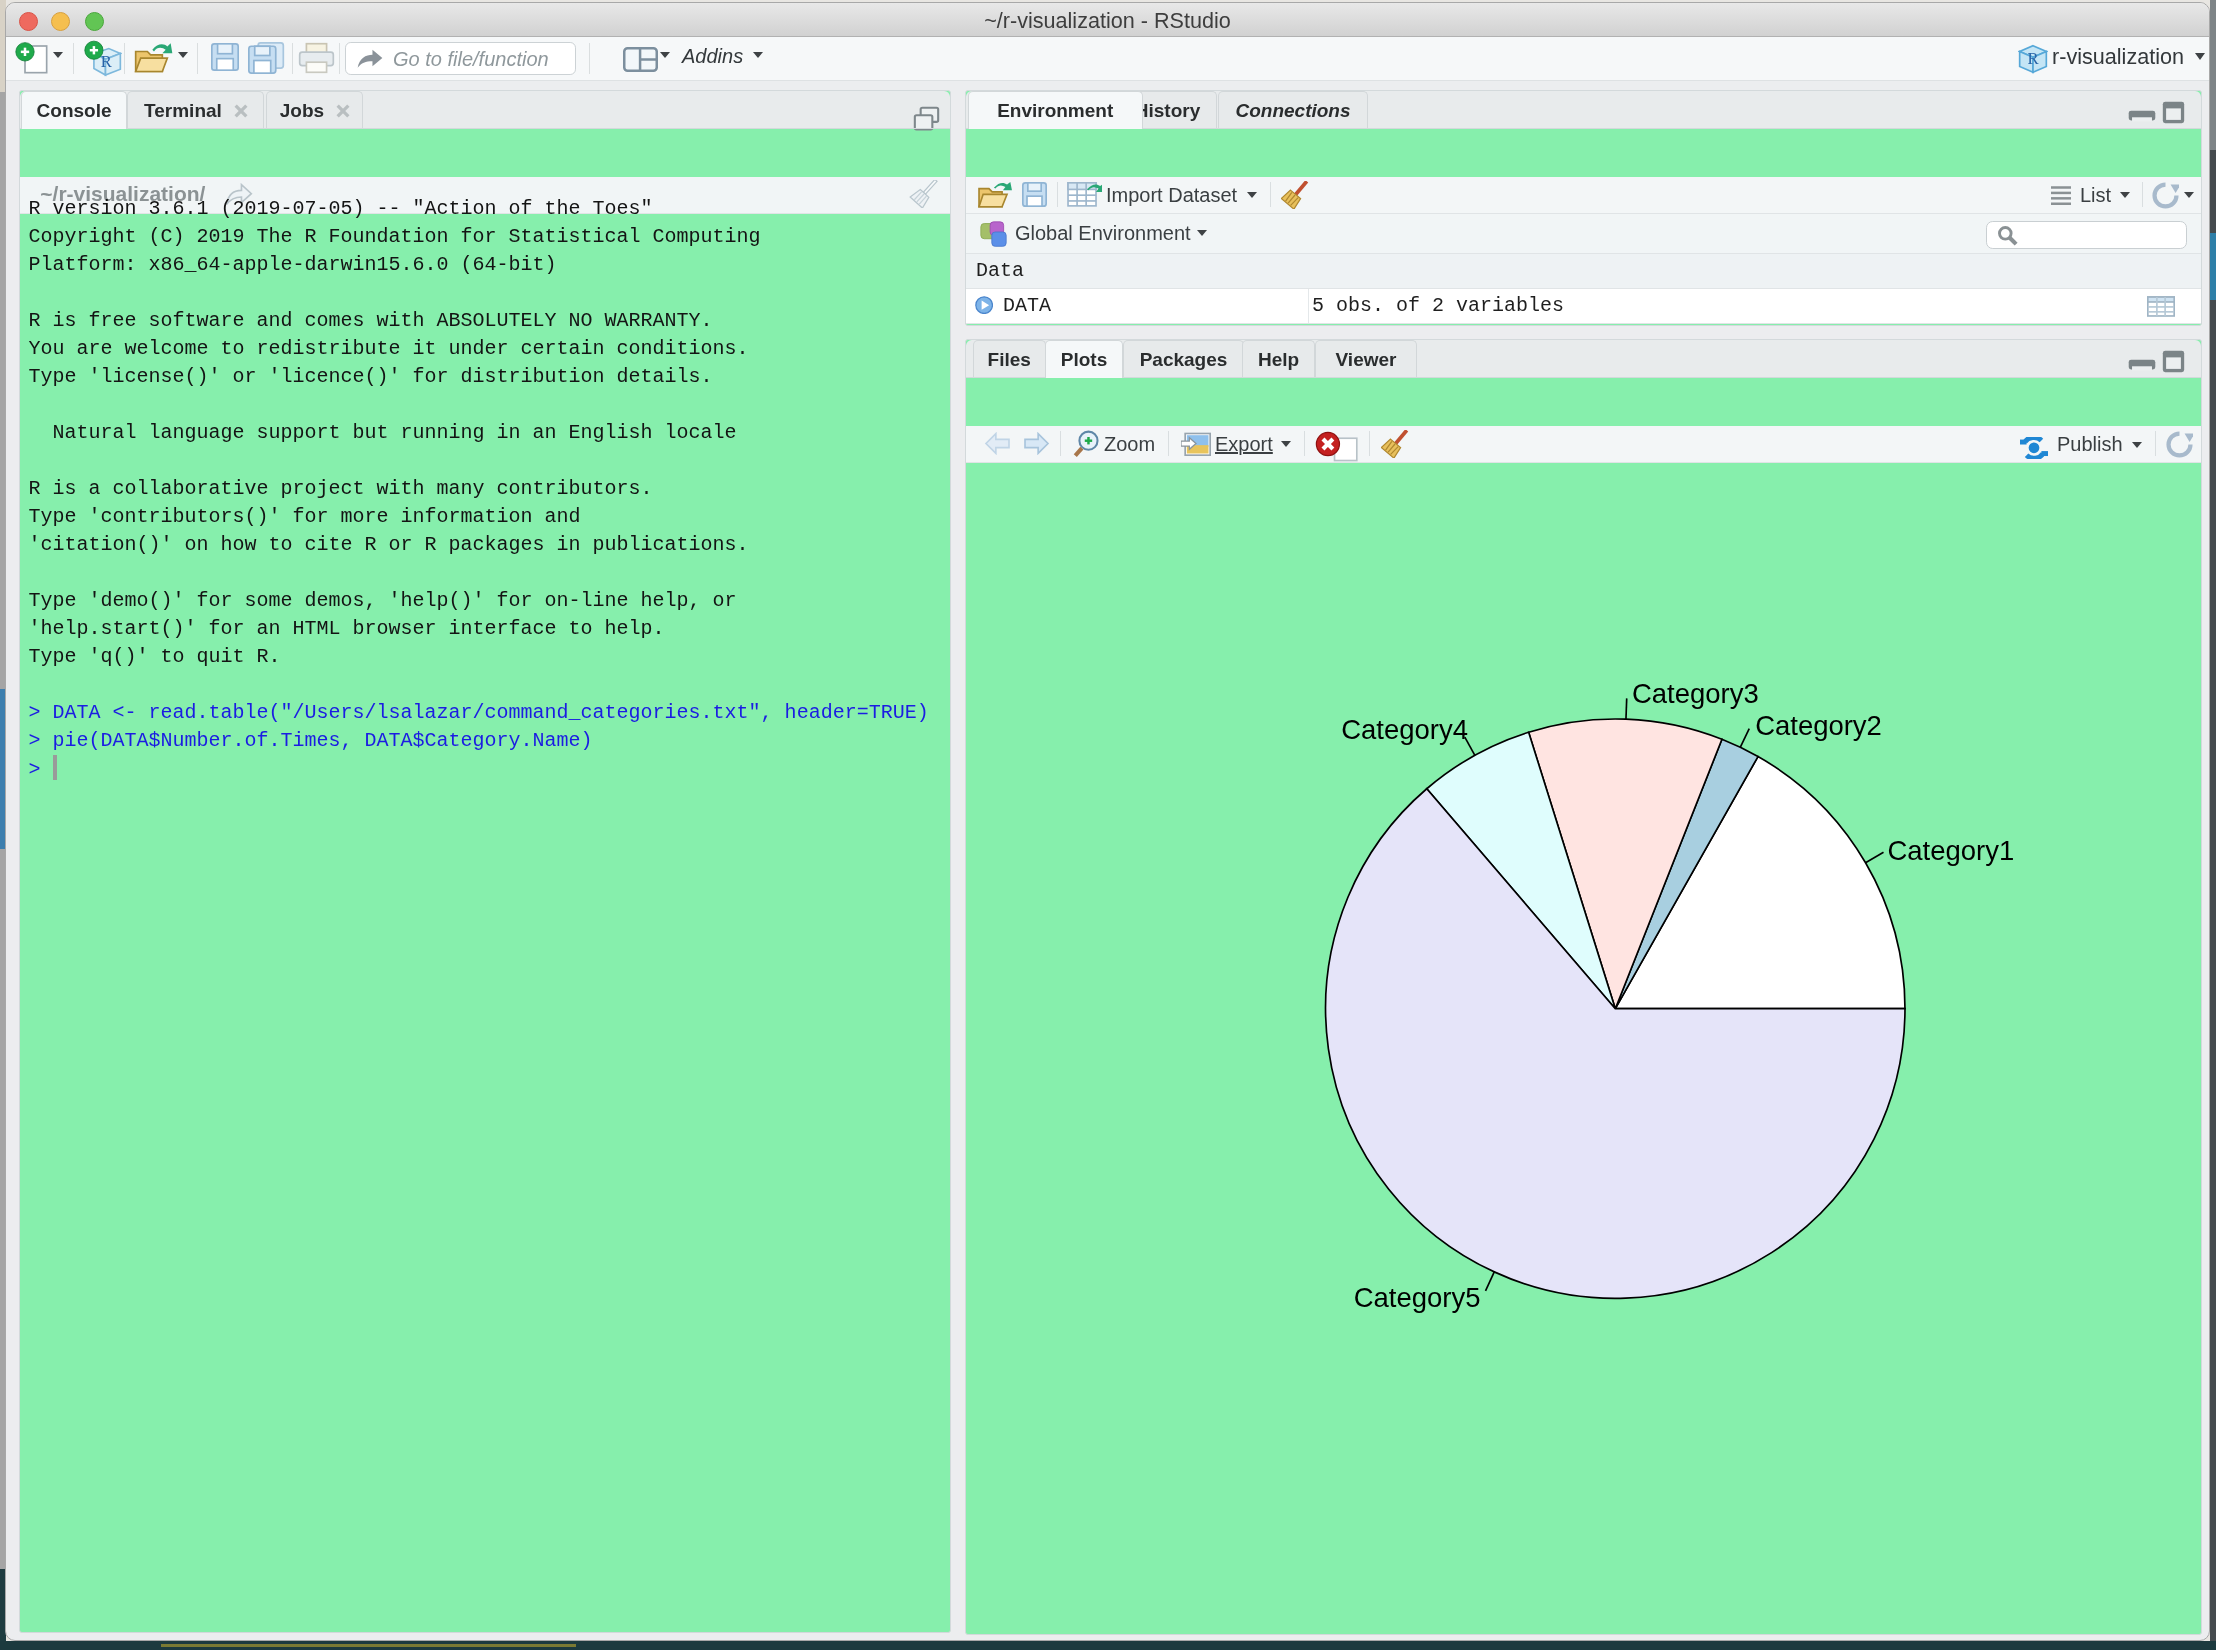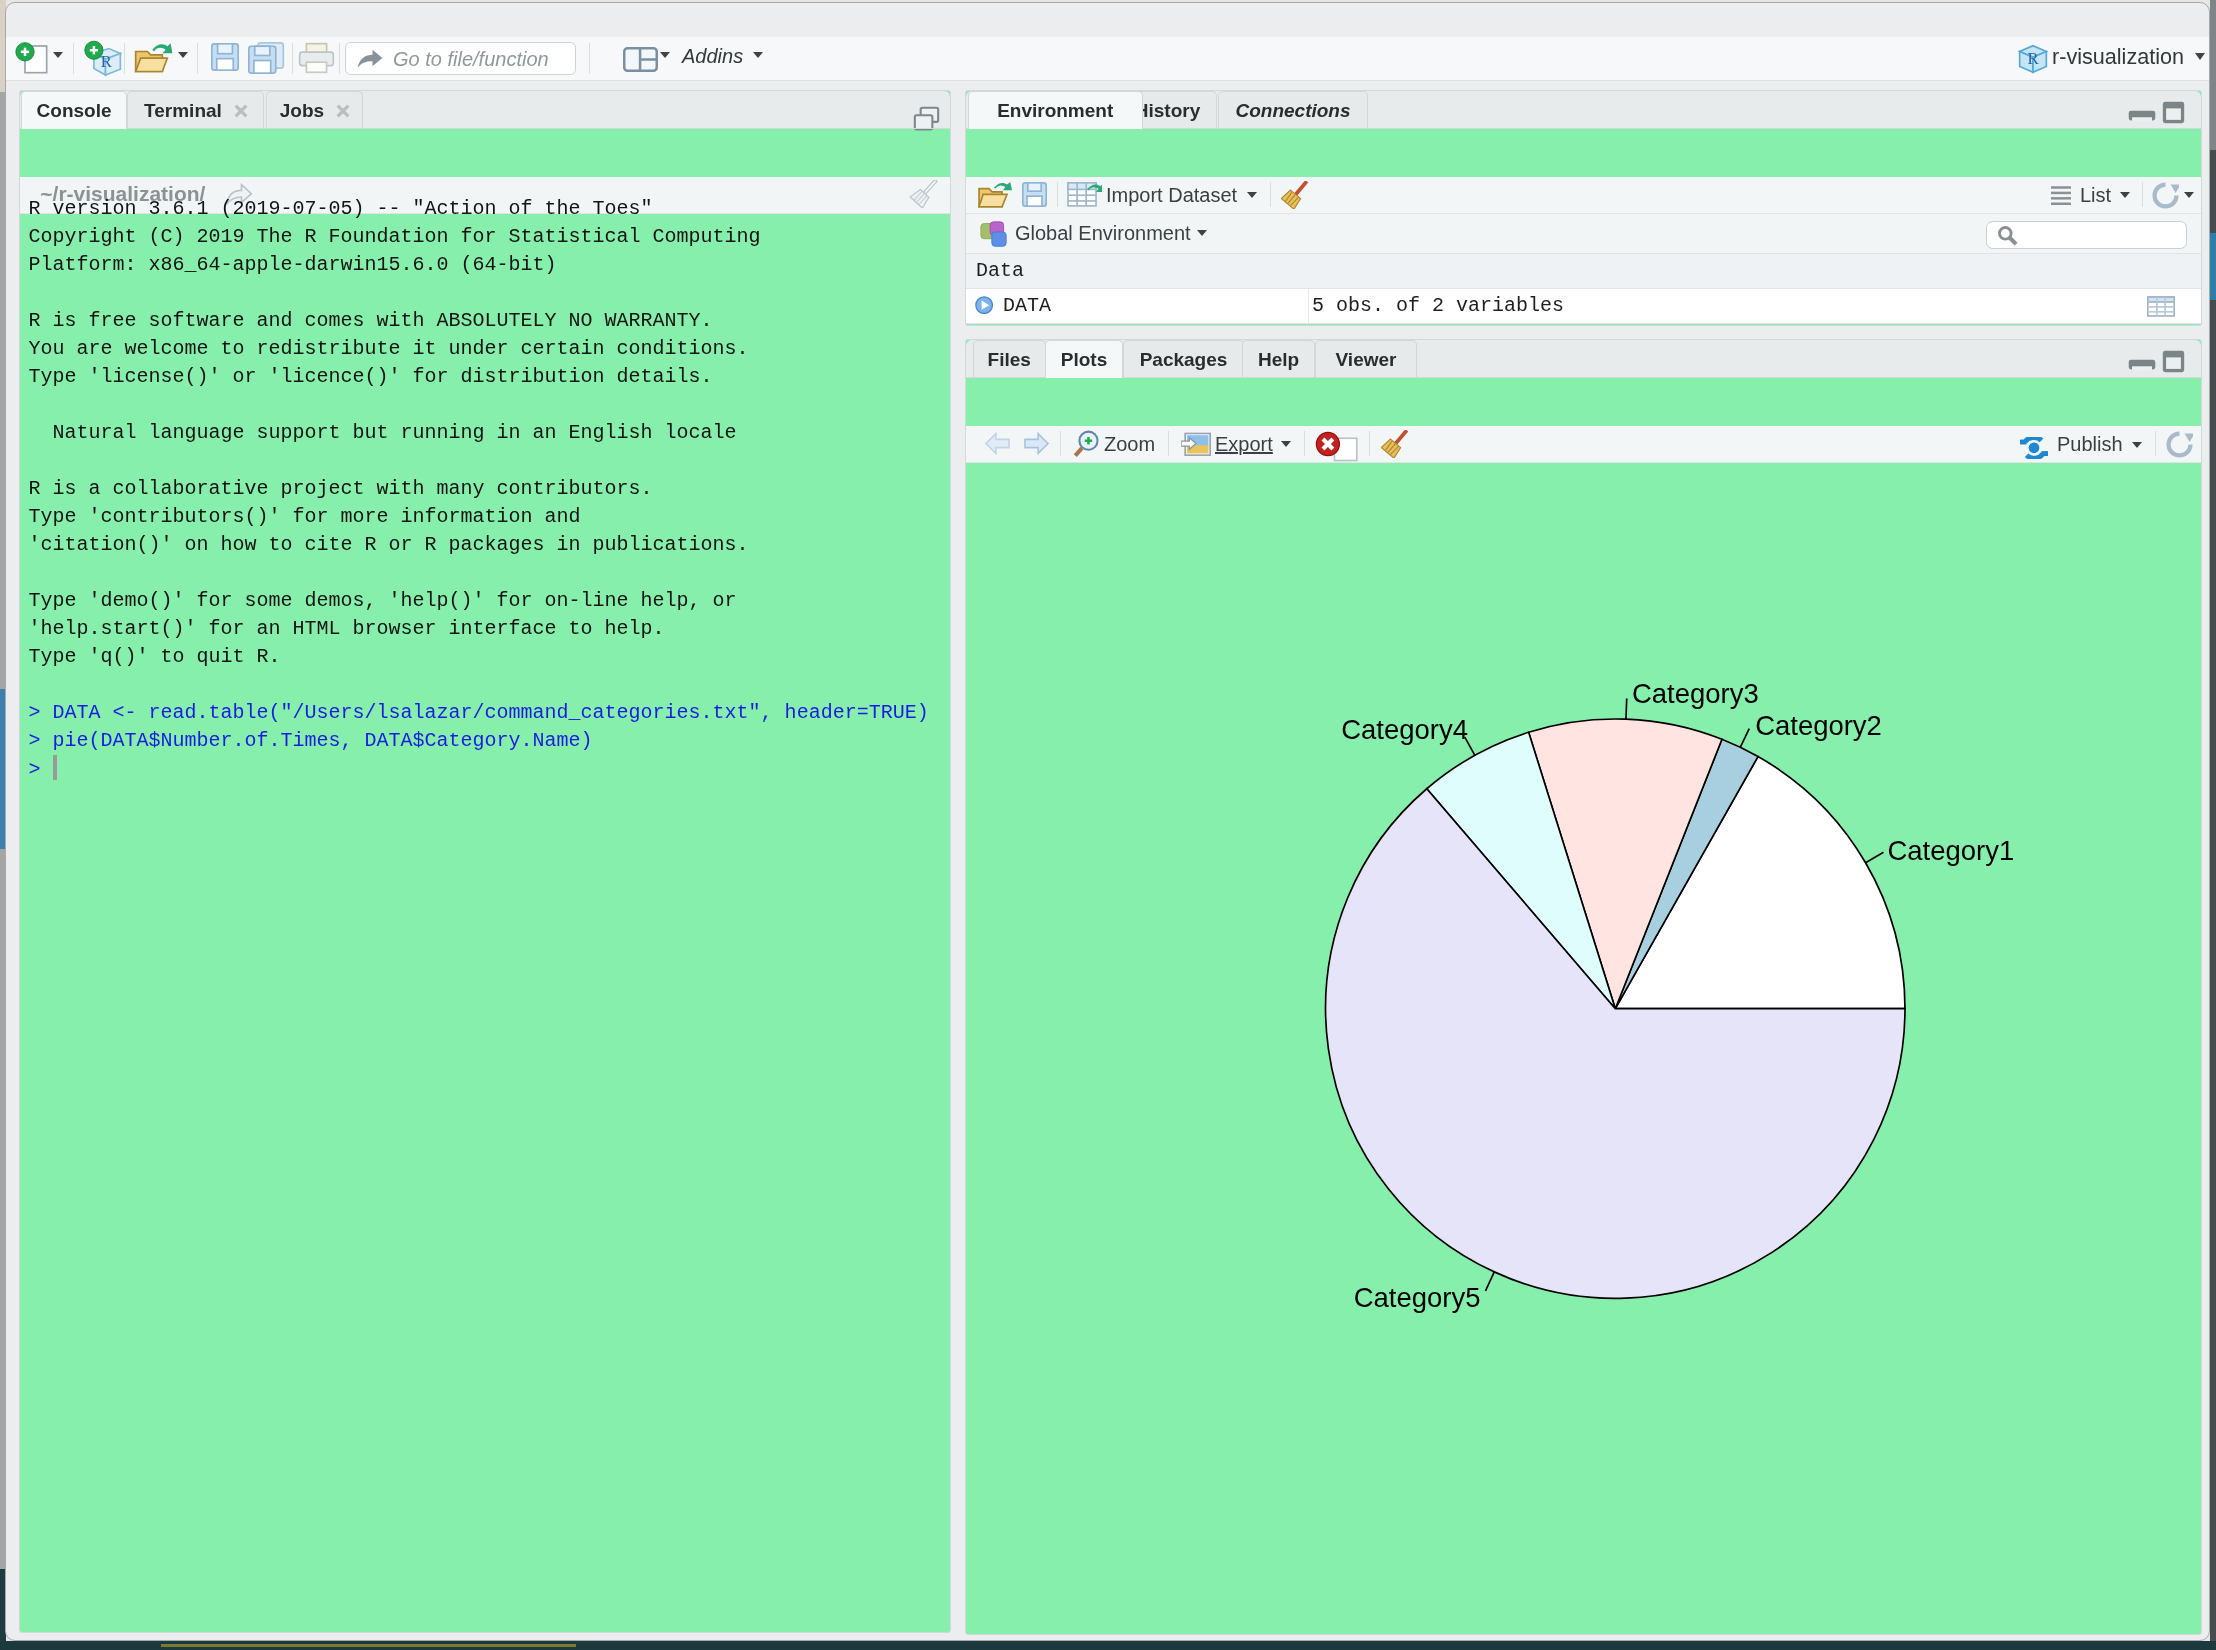--- a/index.html
+++ b/index.html
@@ -32,20 +32,26 @@
 <div class="abs" style="left:0;top:92px;width:5.8px;height:1478px;background:#a5a5a5;"></div>
 <div class="abs" style="left:0;top:689px;width:5.8px;height:160px;background:#3d7fae;"></div>
 <div class="abs" style="left:0;top:1569px;width:5.8px;height:81px;background:#1e3c40;"></div>
 <div class="abs" style="left:2210px;top:0;width:6.7px;height:150px;background:#7e8487;"></div>
 <div class="abs" style="left:2210px;top:150px;width:6.7px;height:1500px;background:#454b4e;"></div>
 <div class="abs" style="left:2210px;top:233px;width:6.7px;height:67px;background:#2e7fa8;"></div>
 <div class="abs" style="left:0;top:1641px;width:2216px;height:9.2px;background:#1c3a3e;"></div>
 <div class="abs" style="left:161px;top:1644px;width:415px;height:2.5px;background:#7a7a33;"></div>
 
 <div id="win">
+  <div id="titlebar">
+    <div class="tl" style="left:12.5px;background:#ee6a5f;border:0.8px solid #d95448;"></div>
+    <div class="tl" style="left:45px;background:#f5bf4f;border:0.8px solid #d8a03f;"></div>
+    <div class="tl" style="left:79px;background:#62c554;border:0.8px solid #4aa73c;"></div>
+    <div id="titletext">~/r-visualization - RStudio</div>
+  </div>
 
   <div id="toolbar">
 
     <svg class="icon" style="left:9.2px;top:4.2px;" width="35" height="35" viewBox="0 0 42 42">
       <rect x="12" y="6" width="26" height="32" fill="#fff" stroke="#9aa4ac" stroke-width="2"></rect>
       <circle cx="12" cy="13" r="11" fill="#1faa4b" stroke="#128038" stroke-width="1"></circle>
       <rect x="7" y="11.5" width="10" height="3" fill="#fff"></rect>
       <rect x="10.5" y="8" width="3" height="10" fill="#fff"></rect>
     </svg>
     <div class="caret" style="left:47px;top:15px;border-left-width:5px;border-right-width:5px;border-top-width:6.7px;"></div>

